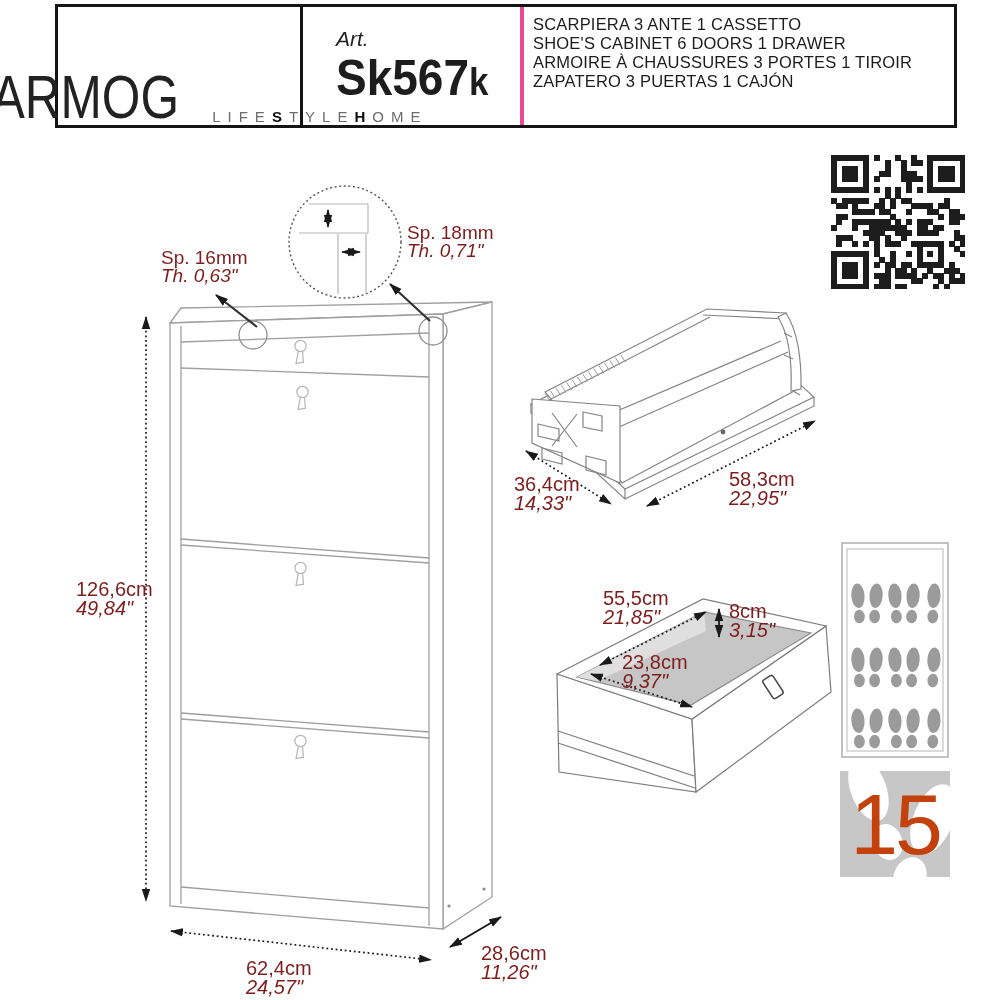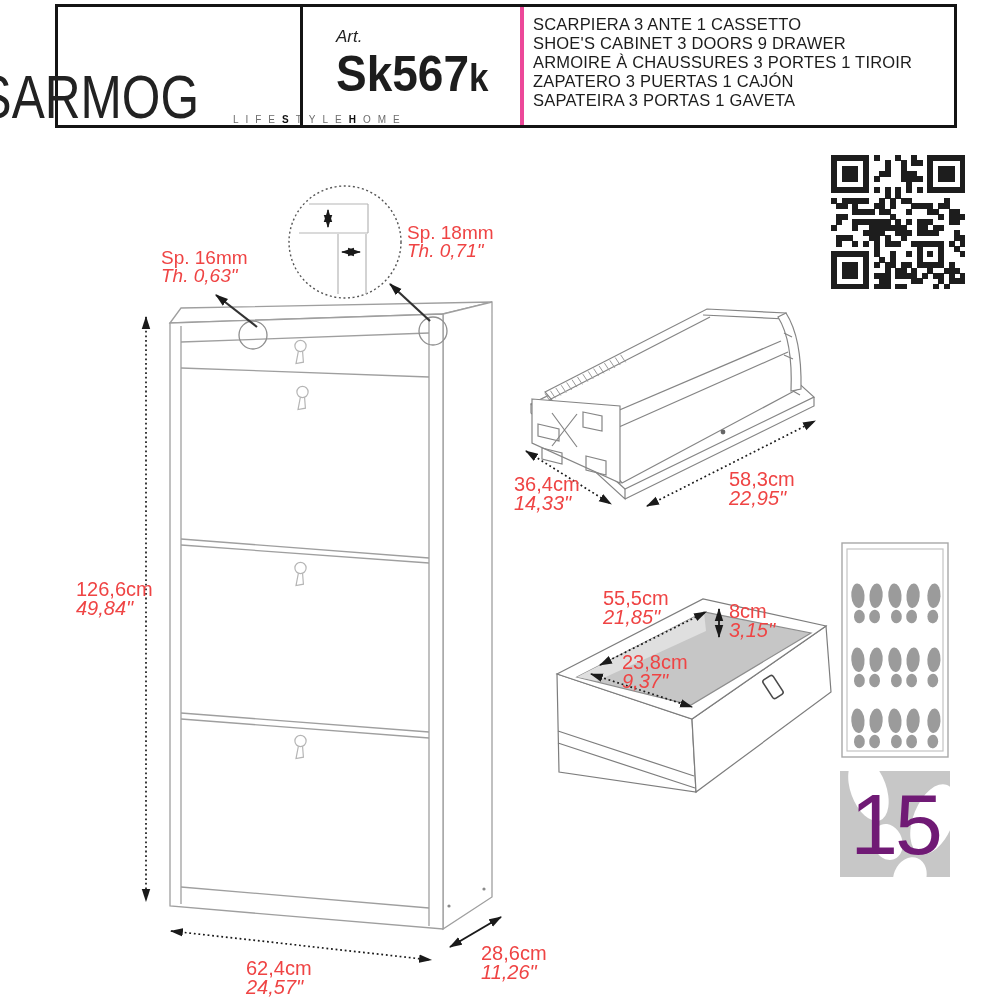--- a/index.html
+++ b/index.html
@@ -5,61 +5,60 @@
   html,body{margin:0;padding:0;background:#fff;}
   .stage{position:relative;width:1000px;height:1000px;background:#fff;overflow:hidden;
          font-family:"Liberation Sans",sans-serif;color:#161616;}
   
   .header{position:absolute;left:55px;top:4px;width:902px;height:124px;
           border:3px solid #141414;display:flex;box-sizing:border-box;background:#fff;}
   .cell{box-sizing:border-box;height:100%;}
   .logo-cell{width:242px;display:flex;flex-direction:row;align-items:flex-end;justify-content:center;}
   .brand{font-size:62px;line-height:56px;font-weight:400;color:#222;letter-spacing:0;
          transform:scaleX(0.8);transform-origin:center;white-space:nowrap;}
-  .tagline{margin-top:16px;font-size:10px;letter-spacing:7px;padding-left:6px;color:#6d6d6d;white-space:nowrap;}
+  .tagline{margin-top:16px;font-size:15px;letter-spacing:7px;padding-left:6px;color:#6d6d6d;white-space:nowrap;}
   .tagline .b{font-weight:700;color:#0e0e0e;}
   .art-cell{width:220px;border-left:3px solid #141414;padding:20px 0 0 33px;}
-  .art-label{font-size:17px;font-style:italic;color:#222;}
+  .art-label{font-size:21px;font-style:italic;color:#222;}
   .art-code{margin-top:2px;font-size:50px;font-weight:700;color:#1d1d1d;line-height:50px;
             transform:scaleX(0.92);transform-origin:left;white-space:nowrap;}
   .art-code .sfx{font-size:38px;}
   .names-cell{flex:1;border-left:4px solid #ec4899;padding:8px 0 0 9px;}
   .names div{font-size:16.5px;line-height:18.9px;color:#1c1c1c;letter-spacing:0.2px;white-space:nowrap;}
   
-  .dim{position:absolute;font-size:20px;line-height:19px;color:#ef4444;white-space:nowrap;}
+  .dim{position:absolute;font-size:20px;line-height:19px;color:#7f1d1d;white-space:nowrap;}
   .dim .i{font-style:italic;}
   .dim.small{font-size:19px;line-height:17.5px;}
   .dim.center{}
   
   .badge-num{position:absolute;left:840px;top:771px;width:110px;height:106px;
              display:flex;align-items:center;justify-content:center;
-             font-size:86px;letter-spacing:-3px;color:#701a75;font-weight:400;}
+             font-size:86px;letter-spacing:-3px;color:#c2410c;font-weight:400;}
   svg{position:absolute;left:0;top:0;}
 </style>
 </head>
 <body>
 
 <div class="stage">
 
   <div class="header">
     <div class="cell logo-cell">
       <div class="brand">SARMOG</div>
       <div class="tagline" id="tagline"><span>LIFE</span><span class="b">S</span><span>TYLE</span><span class="b">H</span><span>OME</span></div>
     </div>
     <div class="cell art-cell">
       <div class="art-label">Art.</div>
       <div class="art-code"><span>Sk567</span><span class="sfx">k</span></div>
     </div>
     <div class="cell names-cell">
       <div class="names" id="names">
           <div>SCARPIERA 3 ANTE 1 CASSETTO</div>
-          <div>SHOE'S CABINET 3 DOORS 9 DRAWER</div>
+          <div>SHOE'S CABINET 6 DOORS 1 DRAWER</div>
           <div>ARMOIRE À CHAUSSURES 3 PORTES 1 TIROIR</div>
           <div>ZAPATERO 3 PUERTAS 1 CAJÓN</div>
-          <div>SAPATEIRA 3 PORTAS 1 GAVETA</div>
         </div>
     </div>
   </div>
 
   <svg id="qr" style="left:831px;top:155px" width="134" height="134" viewBox="0 0 134 134" shape-rendering="crispEdges">
       <rect x="0.00" y="0.00" width="6" height="6" fill="#1d1d1d"></rect>
       <rect x="5.36" y="0.00" width="6" height="6" fill="#1d1d1d"></rect>
       <rect x="10.72" y="0.00" width="6" height="6" fill="#1d1d1d"></rect>
       <rect x="16.08" y="0.00" width="6" height="6" fill="#1d1d1d"></rect>
       <rect x="21.44" y="0.00" width="6" height="6" fill="#1d1d1d"></rect>

